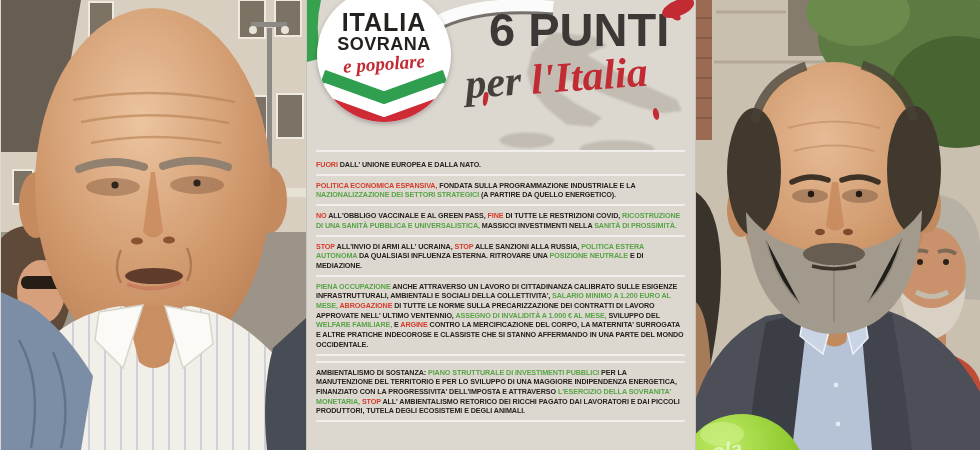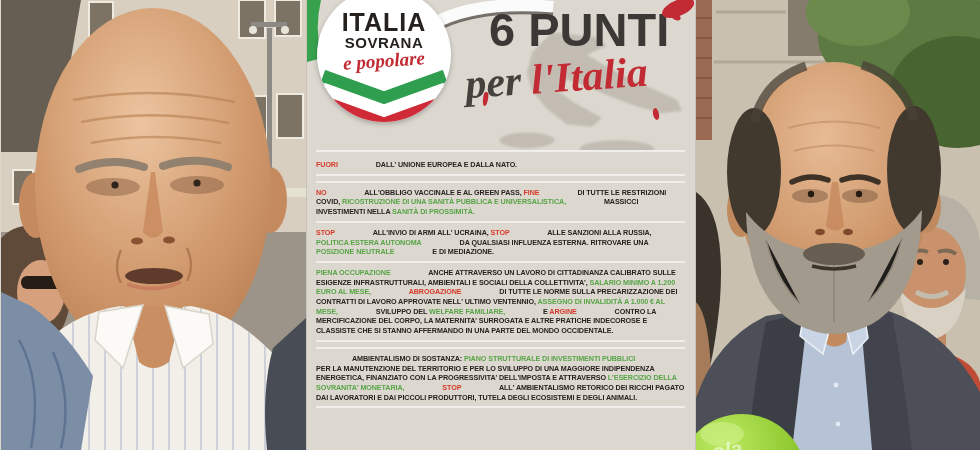--- a/index.html
+++ b/index.html
@@ -18,42 +18,42 @@
     box-sizing:border-box;
   }
   .flyer-header{position:relative;height:150px;overflow:hidden;}
   .map-watermark{position:absolute;left:150px;top:30px;width:250px;height:135px;opacity:.45;filter:blur(1.2px);}
   .ribbon{position:absolute;left:118px;top:-4px;width:130px;height:44px;}
   .logo-circle{
     position:absolute;left:10px;top:-12px;width:134px;height:134px;border-radius:50%;
     background:#ffffff;box-shadow:0 2px 5px rgba(0,0,0,.25);text-align:center;overflow:hidden;
   }
   .logo-line1{margin-top:22px;font-size:25px;font-weight:900;letter-spacing:1px;color:#24211e;line-height:1;}
-  .logo-line2{font-size:15px;font-weight:900;letter-spacing:.5px;color:#24211e;line-height:1.05;}
+  .logo-line2{font-size:18px;font-weight:900;letter-spacing:.5px;color:#24211e;line-height:1.05;}
   .logo-line3{font-family:"Liberation Serif",serif;font-style:italic;font-weight:700;
     font-size:19px;color:var(--script-red,#c22b33);line-height:1.1;transform:rotate(-4deg);}
   .logo-flag{position:absolute;left:0;bottom:-4px;width:134px;height:56px;}
   .h-number{position:absolute;left:182px;top:2px;font-size:47px;font-weight:900;
     color:var(--heading-ink,#3c3835);letter-spacing:0px;white-space:nowrap;}
   .h-script{position:absolute;left:158px;top:54px;transform:rotate(-4deg);
     font-family:"Liberation Serif",serif;font-style:italic;font-weight:700;font-size:42px;white-space:nowrap;}
   .h-script .pre{color:#45413d;margin-right:10px;}
   .h-script .main{color:var(--script-red,#c22b33);}
   .splash{position:absolute;background:var(--script-red,#c22b33);}
   .splash.s1{right:0;top:0;width:34px;height:16px;border-radius:60% 20% 55% 40%;transform:rotate(-18deg);}
   .splash.s2{right:14px;top:14px;width:10px;height:6px;border-radius:50%;transform:rotate(24deg);}
   .splash.s3{left:176px;top:92px;width:5px;height:14px;border-radius:45% 45% 60% 60%;transform:rotate(8deg);}
   .splash.s4{right:36px;top:108px;width:6px;height:12px;border-radius:50%;transform:rotate(-12deg);}
   .green-edge{position:absolute;left:0;top:0;width:14px;height:62px;}
   .points{padding:4px 10px 0 9px;}
   .point{margin:0 0 4px 0;font-size:7.2px;line-height:9.7px;font-weight:700;
     letter-spacing:-0.1px;color:var(--ink,#262220);text-transform:uppercase;}
   .seg-red{color:var(--red,#d63a2a);}
   .seg-green{color:var(--green,#58a447);}
-  .seg-ink{color:var(--ink,#262220);padding-left:36px;}
+  .seg-ink{color:var(--ink,#262220);}
   .divider{height:2px;background:rgba(255,255,255,.6);margin:0 0 5px 0;border-radius:1px;}
   .top-divider{margin:0 10px 4px 9px;height:2px;background:rgba(255,255,255,.6);}
   
   .photo-left{width:305px;}
   .photo-right{width:284px;}
 </style>
 </head>
 <body>
 
 <div class="frame">
@@ -189,20 +189,21 @@
       </div>
       <div class="splash s1"></div>
       <div class="splash s2"></div>
       <div class="splash s3"></div>
       <div class="splash s4"></div>
     </div>
     <div class="top-divider"></div>
     <div class="points">
         <p class="point"><span class="seg-red">FUORI</span><span class="seg-ink"> DALL' UNIONE EUROPEA E DALLA NATO.</span></p>
         <div class="divider"></div>
+        <p class="point"><span class="seg-red">POLITICA ECONOMICA ESPANSIVA,</span><span class="seg-ink"> FONDATA SULLA PROGRAMMAZIONE INDUSTRIALE E LA </span><span class="seg-green">NAZIONALIZZAZIONE DEI SETTORI STRATEGICI</span><span class="seg-ink"> (A PARTIRE DA QUELLO ENERGETICO).</span></p>
         <div class="divider"></div>
         <p class="point"><span class="seg-red">NO</span><span class="seg-ink"> ALL'OBBLIGO VACCINALE E AL GREEN PASS, </span><span class="seg-red">FINE</span><span class="seg-ink"> DI TUTTE LE RESTRIZIONI COVID, </span><span class="seg-green">RICOSTRUZIONE DI UNA SANITÀ PUBBLICA E UNIVERSALISTICA,</span><span class="seg-ink"> MASSICCI INVESTIMENTI NELLA </span><span class="seg-green">SANITÀ DI PROSSIMITÀ.</span></p>
         <div class="divider"></div>
         <p class="point"><span class="seg-red">STOP</span><span class="seg-ink"> ALL'INVIO DI ARMI ALL' UCRAINA, </span><span class="seg-red">STOP</span><span class="seg-ink"> ALLE SANZIONI ALLA RUSSIA, </span><span class="seg-green">POLITICA ESTERA AUTONOMA</span><span class="seg-ink"> DA QUALSIASI INFLUENZA ESTERNA. RITROVARE UNA </span><span class="seg-green">POSIZIONE NEUTRALE</span><span class="seg-ink"> E DI MEDIAZIONE.</span></p>
         <div class="divider"></div>
         <p class="point"><span class="seg-green">PIENA OCCUPAZIONE</span><span class="seg-ink"> ANCHE ATTRAVERSO UN LAVORO DI CITTADINANZA CALIBRATO SULLE ESIGENZE INFRASTRUTTURALI, AMBIENTALI E SOCIALI DELLA COLLETTIVITA', </span><span class="seg-green">SALARIO MINIMO A 1.200 EURO AL MESE,</span><span class="seg-ink"> </span><span class="seg-red">ABROGAZIONE</span><span class="seg-ink"> DI TUTTE LE NORME SULLA PRECARIZZAZIONE DEI CONTRATTI DI LAVORO APPROVATE NELL' ULTIMO VENTENNIO, </span><span class="seg-green">ASSEGNO DI INVALIDITÀ A 1.000 € AL MESE,</span><span class="seg-ink"> SVILUPPO DEL </span><span class="seg-green">WELFARE FAMILIARE,</span><span class="seg-ink"> E </span><span class="seg-red">ARGINE</span><span class="seg-ink"> CONTRO LA MERCIFICAZIONE DEL CORPO, LA MATERNITA' SURROGATA E ALTRE PRATICHE INDECOROSE E CLASSISTE CHE SI STANNO AFFERMANDO IN UNA PARTE DEL MONDO OCCIDENTALE.</span></p>
         <div class="divider"></div>
         <div class="divider"></div>
         <p class="point"><span class="seg-ink">AMBIENTALISMO DI SOSTANZA: </span><span class="seg-green">PIANO STRUTTURALE DI INVESTIMENTI PUBBLICI</span><span class="seg-ink"> PER LA MANUTENZIONE DEL TERRITORIO E PER LO SVILUPPO DI UNA MAGGIORE INDIPENDENZA ENERGETICA, FINANZIATO CON LA PROGRESSIVITA' DELL'IMPOSTA E ATTRAVERSO </span><span class="seg-green">L'ESERCIZIO DELLA SOVRANITA' MONETARIA,</span><span class="seg-ink"> </span><span class="seg-red">STOP</span><span class="seg-ink"> ALL' AMBIENTALISMO RETORICO DEI RICCHI PAGATO DAI LAVORATORI E DAI PICCOLI PRODUTTORI, TUTELA DEGLI ECOSISTEMI E DEGLI ANIMALI.</span></p>
         <div class="divider"></div>

